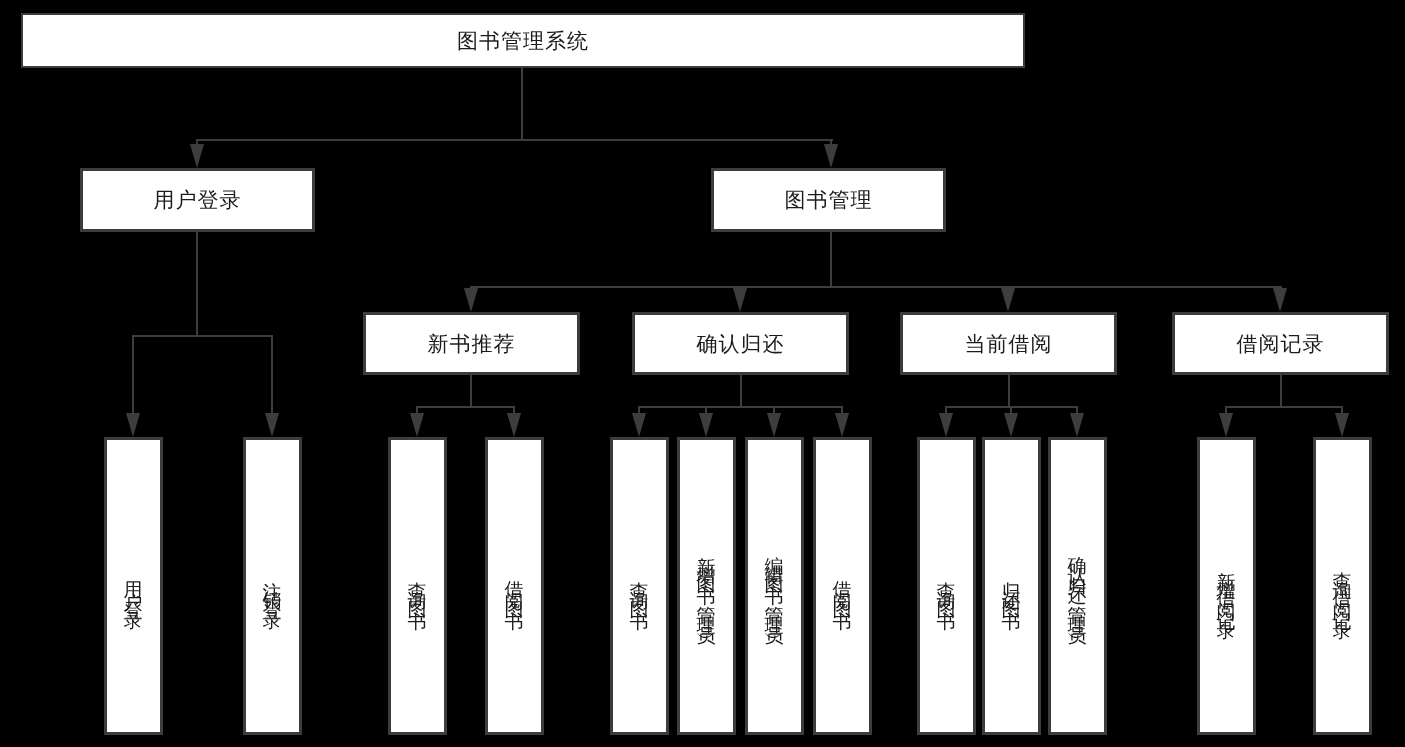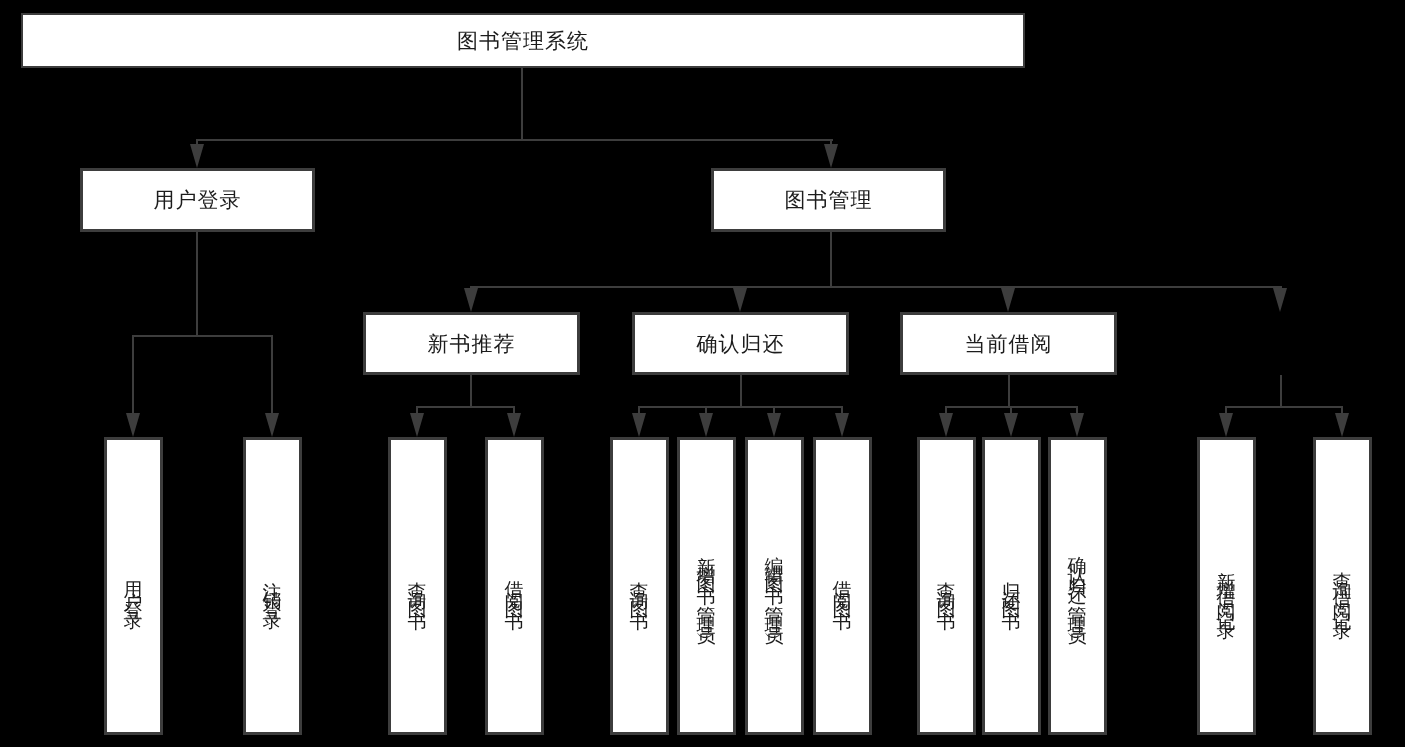--- a/index.html
+++ b/index.html
@@ -51,20 +51,23 @@
   </div>
 
   <div class="box" style="left:363px; top:312px; width:217px; height:63px;">
     <span class="hlabel">新书推荐</span>
   </div>
   <div class="box" style="left:632px; top:312px; width:217px; height:63px;">
     <span class="hlabel">确认归还</span>
   </div>
   <div class="box" style="left:900px; top:312px; width:217px; height:63px;">
     <span class="hlabel">当前借阅</span>
+  </div>
+  <div class="box" style="left:1172px; top:312px; width:217px; height:63px;">
+    <span class="hlabel">借阅记录</span>
   </div>
 
   <div class="box" style="left:104px; top:437px; width:59px; height:298px;">
     <span class="vlabel">用户登录</span>
   </div>
   <div class="box" style="left:243px; top:437px; width:59px; height:298px;">
     <span class="vlabel">注销登录</span>
   </div>
 
   <div class="box" style="left:388px; top:437px; width:59px; height:298px;">

